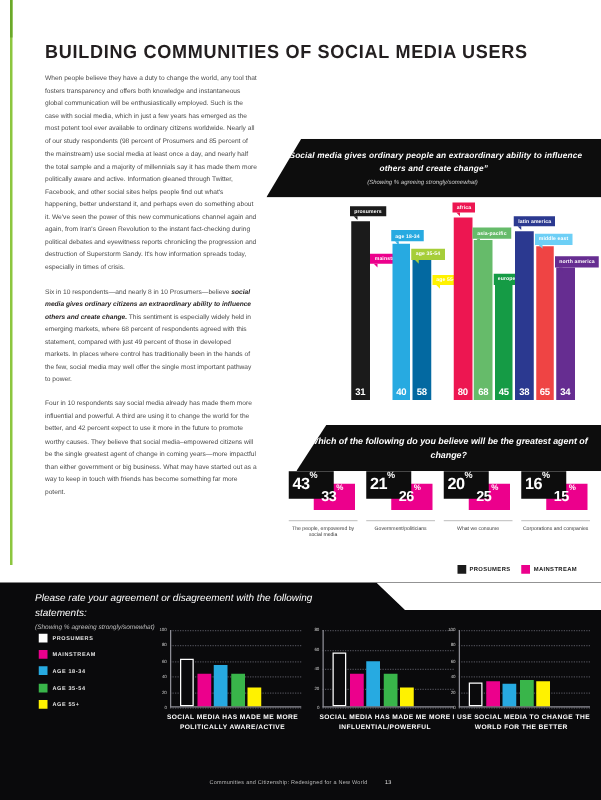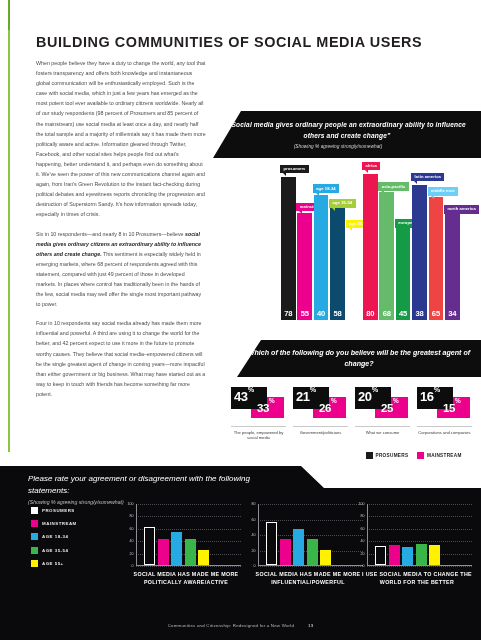--- a/index.html
+++ b/index.html
@@ -82,21 +82,21 @@
     padding:2.2px 3.4px 2.4px; white-space:nowrap; letter-spacing:0.1px;
     line-height:1;
   }
   .callout::after {
     content:""; position:absolute; left:3px; bottom:-3px;
     border-left:3.2px solid transparent; border-right:0 solid transparent;
     border-top:3.2px solid currentColor;
   }
 
   
-  #stats { position:absolute; left:231px; top:386px; width:250px; height:62px; }
+  #stats { position:absolute; left:231px; top:376px; width:250px; height:62px; }
   .stat { position:absolute; top:0; width:58px; height:62px; }
   .stat .pink-box {
     position:absolute; left:20px; top:11px; width:33px; height:21px;
     background:#ec008c;
   }
   .stat .black-box {
     position:absolute; left:0; top:1px; width:36px; height:22px;
     background:#0d0d0d;
   }
   .stat .v-black {
@@ -198,38 +198,33 @@
     </div>
 
   <div class="banner" id="quote-banner">
     <div class="q">“Social media gives ordinary people an extraordinary ability to influence others and create change”</div>
     <div class="sub">(Showing % agreeing strongly/somewhat)</div>
   </div>
 
   <div id="bar-chart">
       <div class="bar-col" style="left: 0px;">
         <div class="bar-rect" style="height: 143.212px; background: rgb(27, 27, 27);">
-          <div class="bar-value">78</div>
+          <div class="bar-value">31</div>
         </div>
       </div>
       <div class="callout" style="background: rgb(27, 27, 27); color: rgb(27, 27, 27); left: -1px; top: -7.212px;"><span style="color: rgb(255, 255, 255);">prosumers</span></div>
-      <div class="bar-col" style="left: 16.4px;">
-        <div class="bar-rect" style="height: 107.47px; background: rgb(236, 0, 140);">
-          <div class="bar-value">55</div>
-        </div>
-      </div>
       <div class="callout" style="background: rgb(236, 0, 140); color: rgb(236, 0, 140); left: 15.4px; top: 30.53px;"><span style="color: rgb(255, 255, 255);">mainstream</span></div>
       <div class="bar-col" style="left: 32.8px;">
         <div class="bar-rect" style="height: 124.564px; background: rgb(39, 170, 225);">
           <div class="bar-value">40</div>
         </div>
       </div>
       <div class="callout" style="background: rgb(39, 170, 225); color: rgb(39, 170, 225); left: 31.8px; top: 12.436px;"><span style="color: rgb(255, 255, 255);">age 18-34</span></div>
       <div class="bar-col" style="left: 49.2px;">
-        <div class="bar-rect" style="height: 112.132px; background: #0c4a6e;">
+        <div class="bar-rect" style="height: 112.132px; background: #0369a1;">
           <div class="bar-value">58</div>
         </div>
       </div>
       <div class="callout" style="background: rgb(166, 206, 57); color: rgb(166, 206, 57); left: 48.2px; top: 26.868px;"><span style="color: rgb(255, 255, 255);">age 35-54</span></div>
       <div class="callout" style="background: rgb(255, 242, 0); color: rgb(255, 242, 0); left: 64.6px; top: 47.624px;"><span style="color: rgb(255, 255, 255);">age 55+</span></div>
       <div class="bar-col" style="left: 82px;">
         <div class="bar-rect" style="height: 146.32px; background: rgb(237, 22, 81);">
           <div class="bar-value">80</div>
         </div>
       </div>

